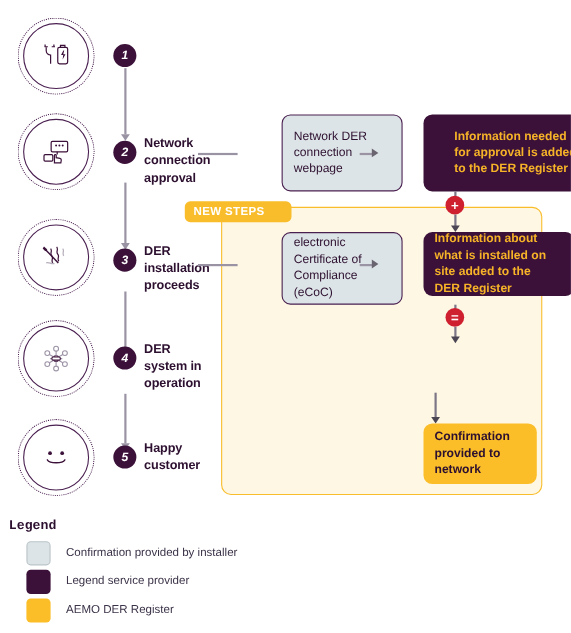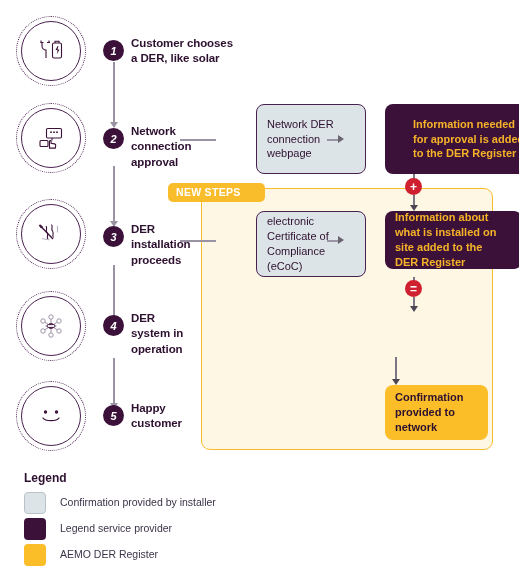--- a/index.html
+++ b/index.html
@@ -96,22 +96,22 @@
     position:absolute;width:17px;height:17px;border-radius:50%;
     background:#cf2030;color:#ffffff;
     display:flex;align-items:center;justify-content:center;
     font-size:12px;font-weight:700;line-height:1;
     box-sizing:border-box;
   }
   .op-badge span{transform:translateY(-0.5px);}
 
   
   #legend-title{
-    position:absolute;left:24px;top:471px;
-    font-size:12px;font-weight:700;color:#2d1030;
+    position:absolute;left:8px;top:471px;
+    font-size:12px;font-weight:700;color:#2d1030;font-family:Liberation Mono, monospace;
   }
   .legend-row{position:absolute;left:24px;height:22px;}
   .legend-sw{
     position:absolute;left:0;top:0;width:22px;height:22px;border-radius:4px;
     box-sizing:border-box;
   }
   .legend-sw.installer{background:#dde4e7;border:1px solid #b9c3c7;}
   .legend-sw.nsp{background:#3b1139;}
   .legend-sw.aemo{background:#fbbe28;}
   .legend-txt{
@@ -196,22 +196,20 @@
   <div class="spine" style="left:113px;top:166px;height:55px;"></div>
   <div class="spine-head" style="left:110px;top:221px;"></div>
 
   <div class="spine" style="left:113px;top:265px;height:55px;"></div>
   <div class="spine-head" style="left:110px;top:320px;"></div>
 
   <div class="spine" style="left:113px;top:358px;height:45px;"></div>
   <div class="spine-head" style="left:110px;top:403px;"></div>
 
   <div class="step-dot" style="left:103px;top:40px;">1</div>
-  <div class="step-label" style="left:131px;top:36px;white-space:pre;">Customer chooses
-a DER, like solar</div>
 
   <div class="step-dot" style="left:103px;top:128px;">2</div>
   <div class="step-label" style="left:131px;top:124px;white-space:pre;">Network
 connection
 approval</div>
 
   <div class="step-dot" style="left:103px;top:226px;">3</div>
   <div class="step-label" style="left:131px;top:222px;white-space:pre;">DER
 installation
 proceeds</div>

